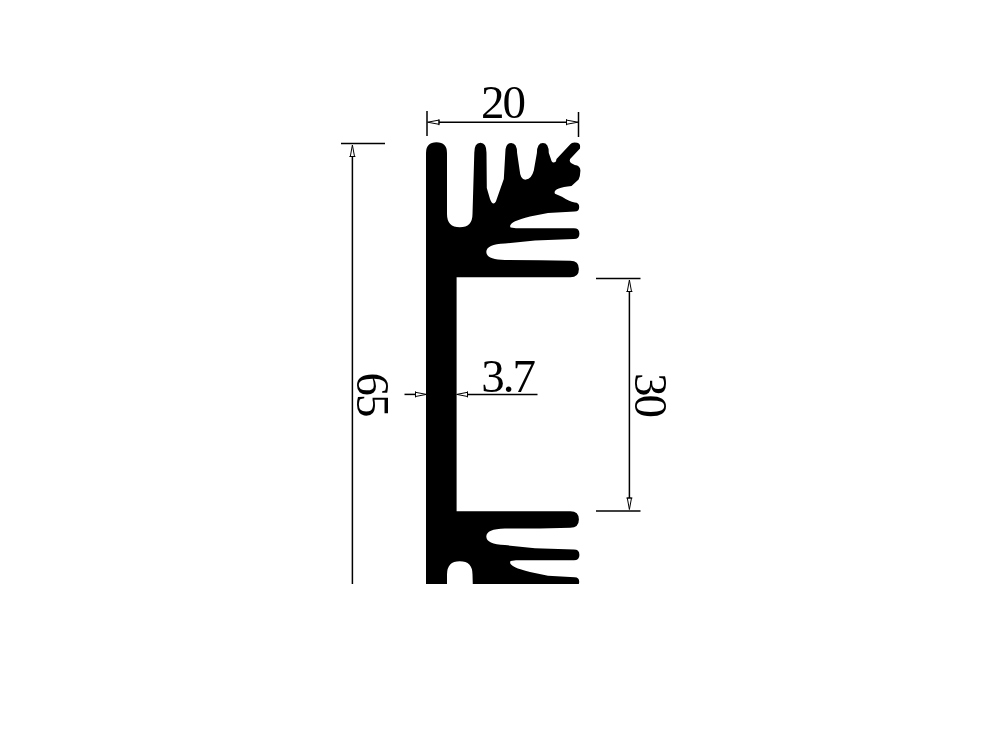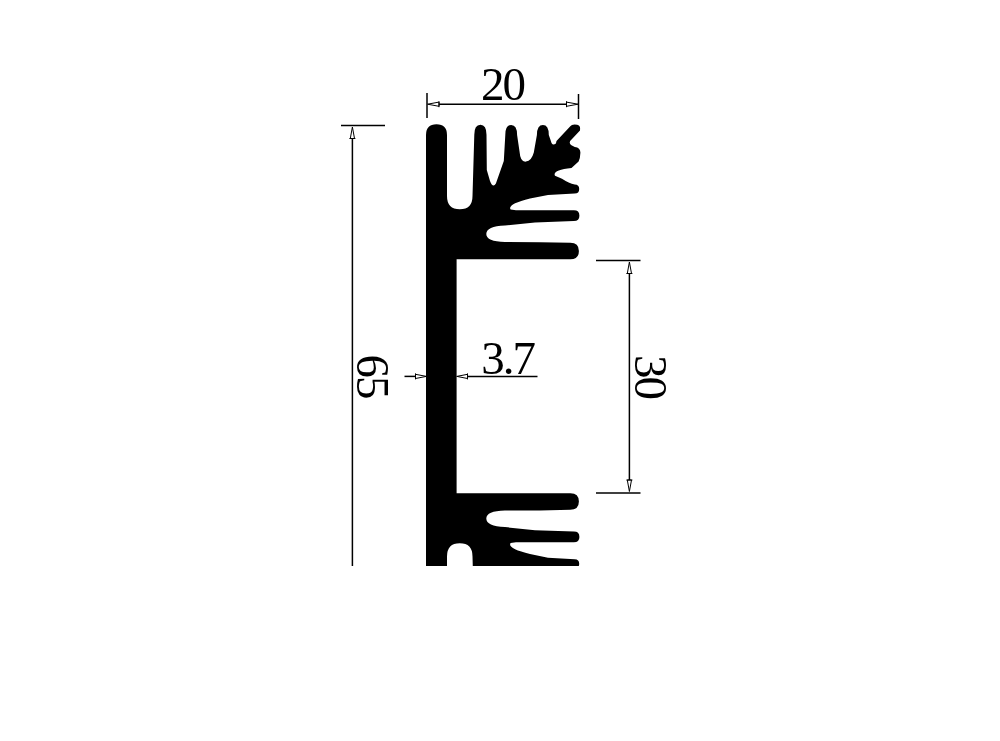--- a/index.html
+++ b/index.html
@@ -1,16 +1,16 @@
 <!DOCTYPE html>
 <html><head>
 <meta charset="utf-8">
 <style>
   html,body{margin:0;padding:0;background:#fff;}
-  #wrap{position:relative;width:1000px;height:566px;background:#f0abfc;overflow:hidden;}
+  #wrap{position:relative;width:1000px;height:566px;background:#f0abfc;overflow:hidden;margin-top:18px;}
 </style>
 </head>
 <body>
 <div id="wrap">
 <svg width="1000" height="741" viewBox="0 0 1000 741">
   <rect x="0" y="0" width="1000" height="741" fill="#fff"></rect>
 
   <path id="tophalf" fill="#000" stroke="none" d="
     M426,376.5
     L426,135

